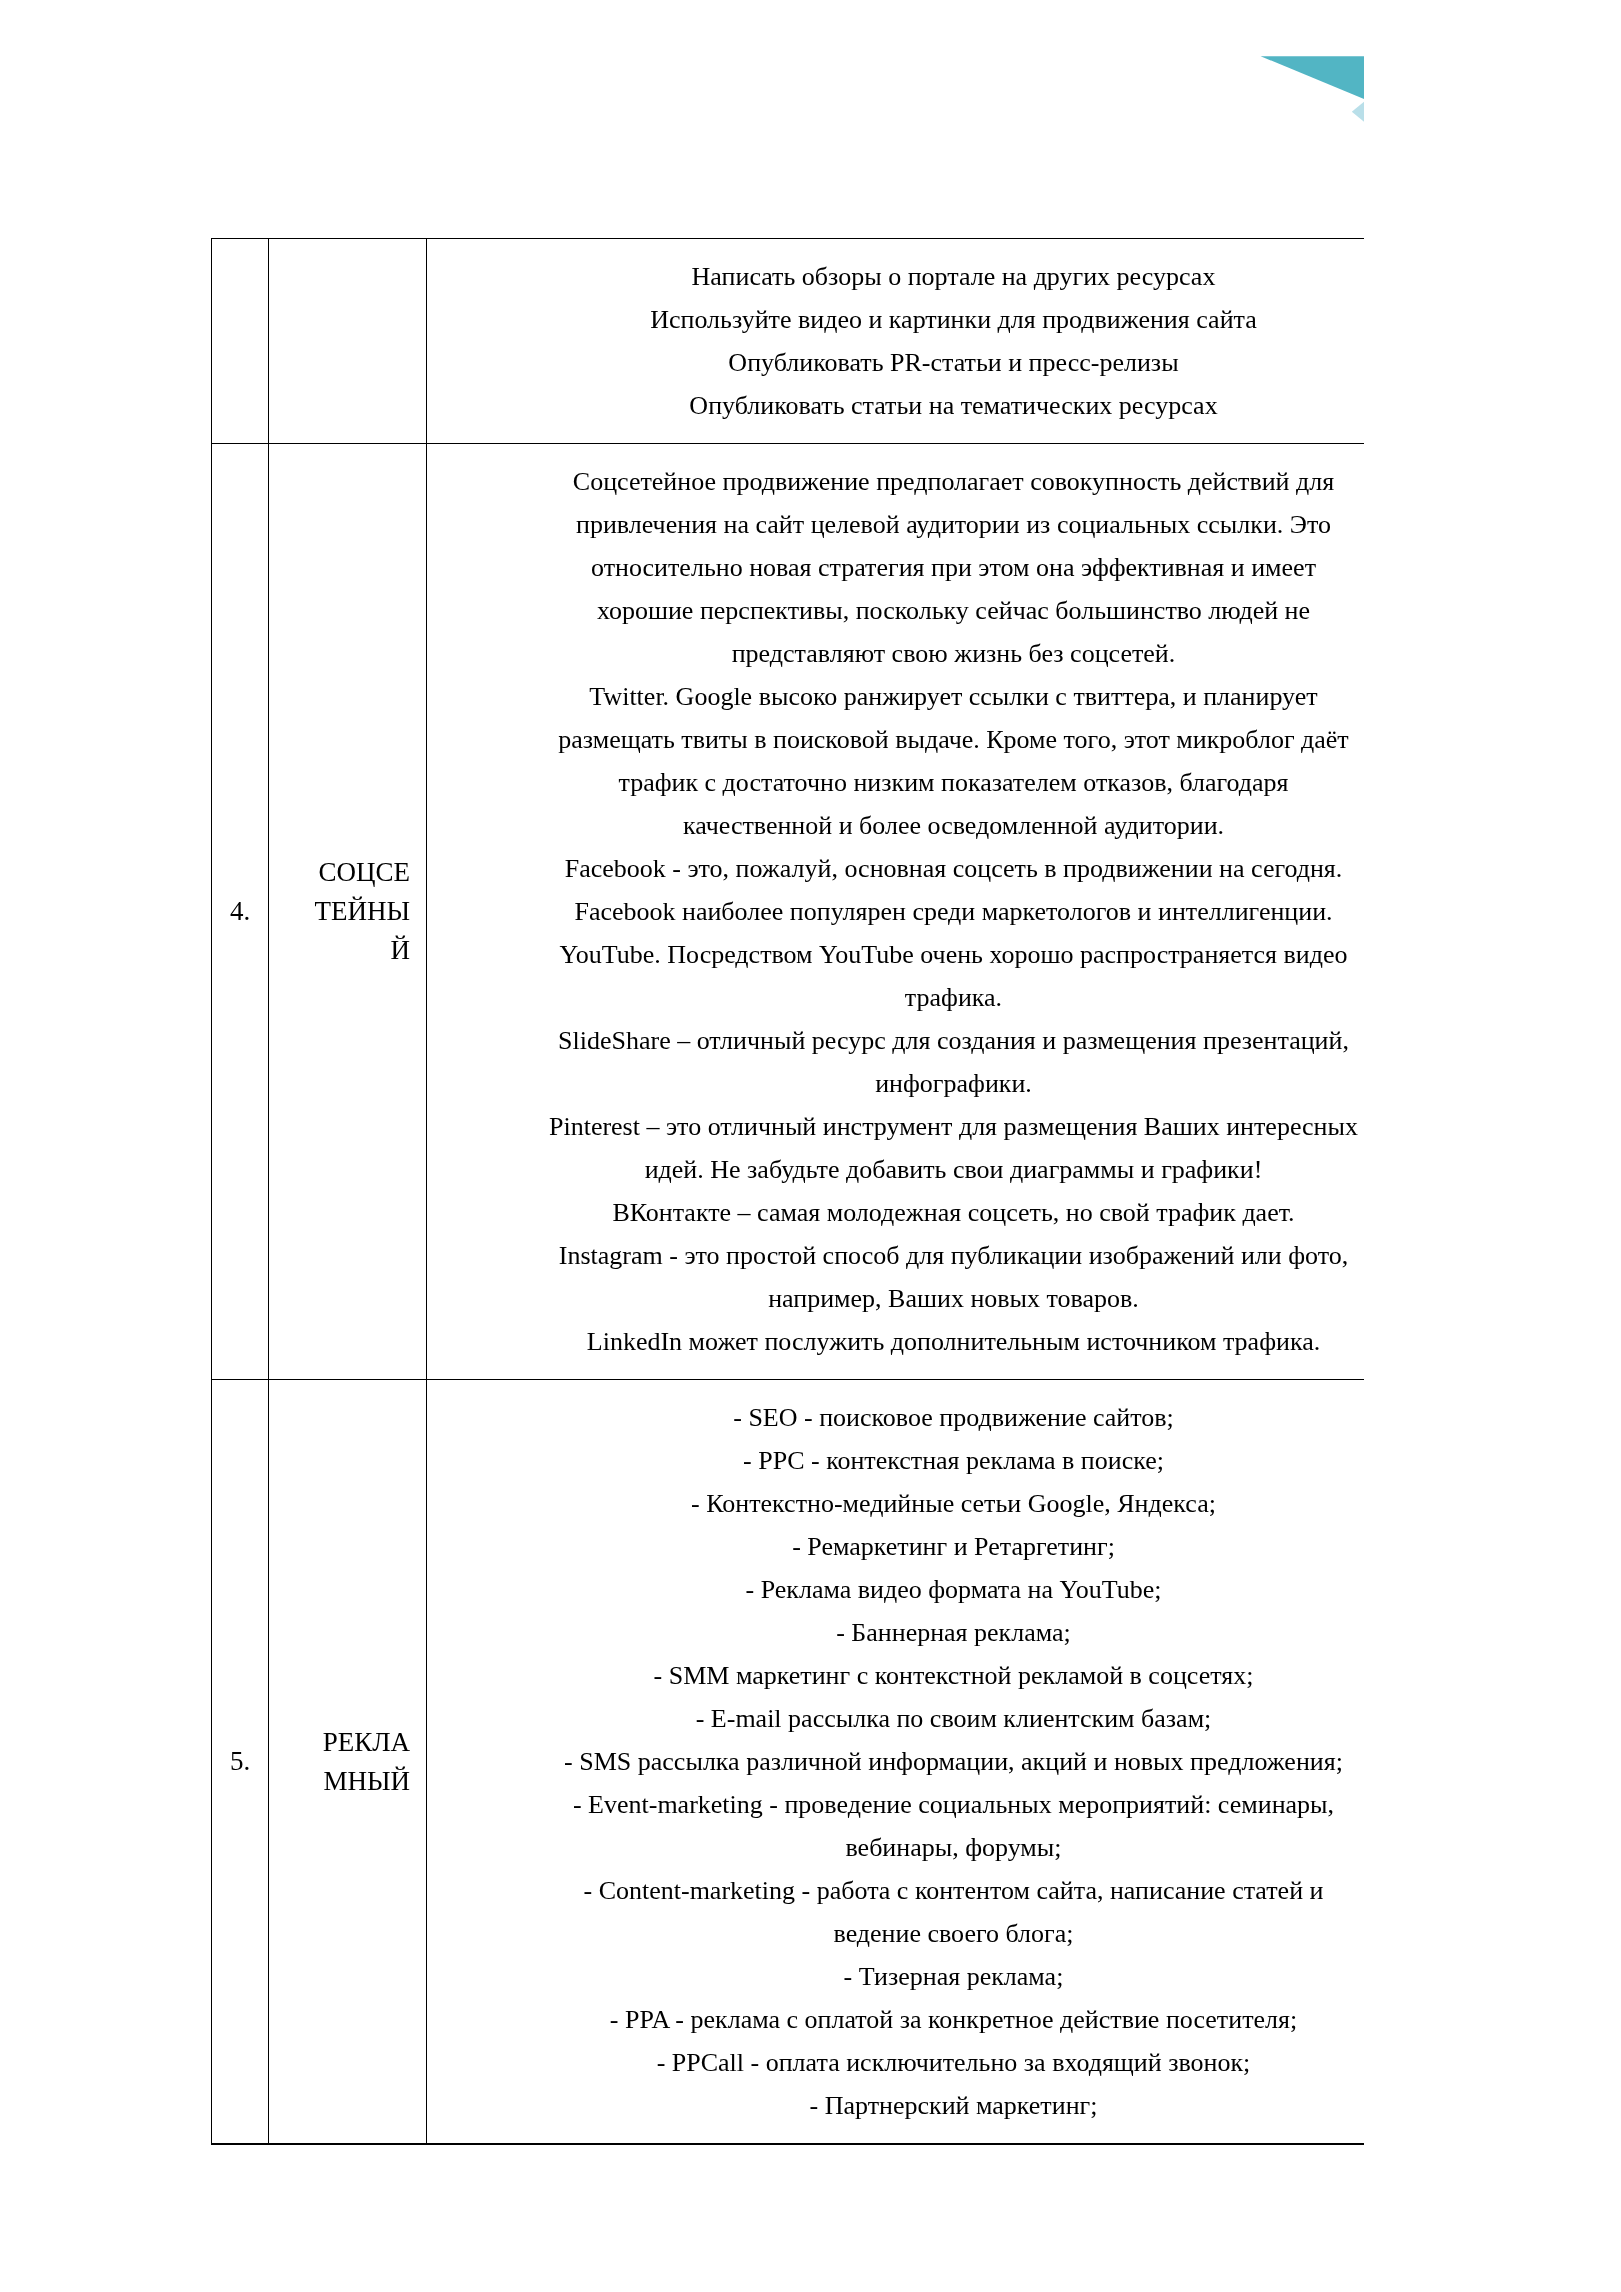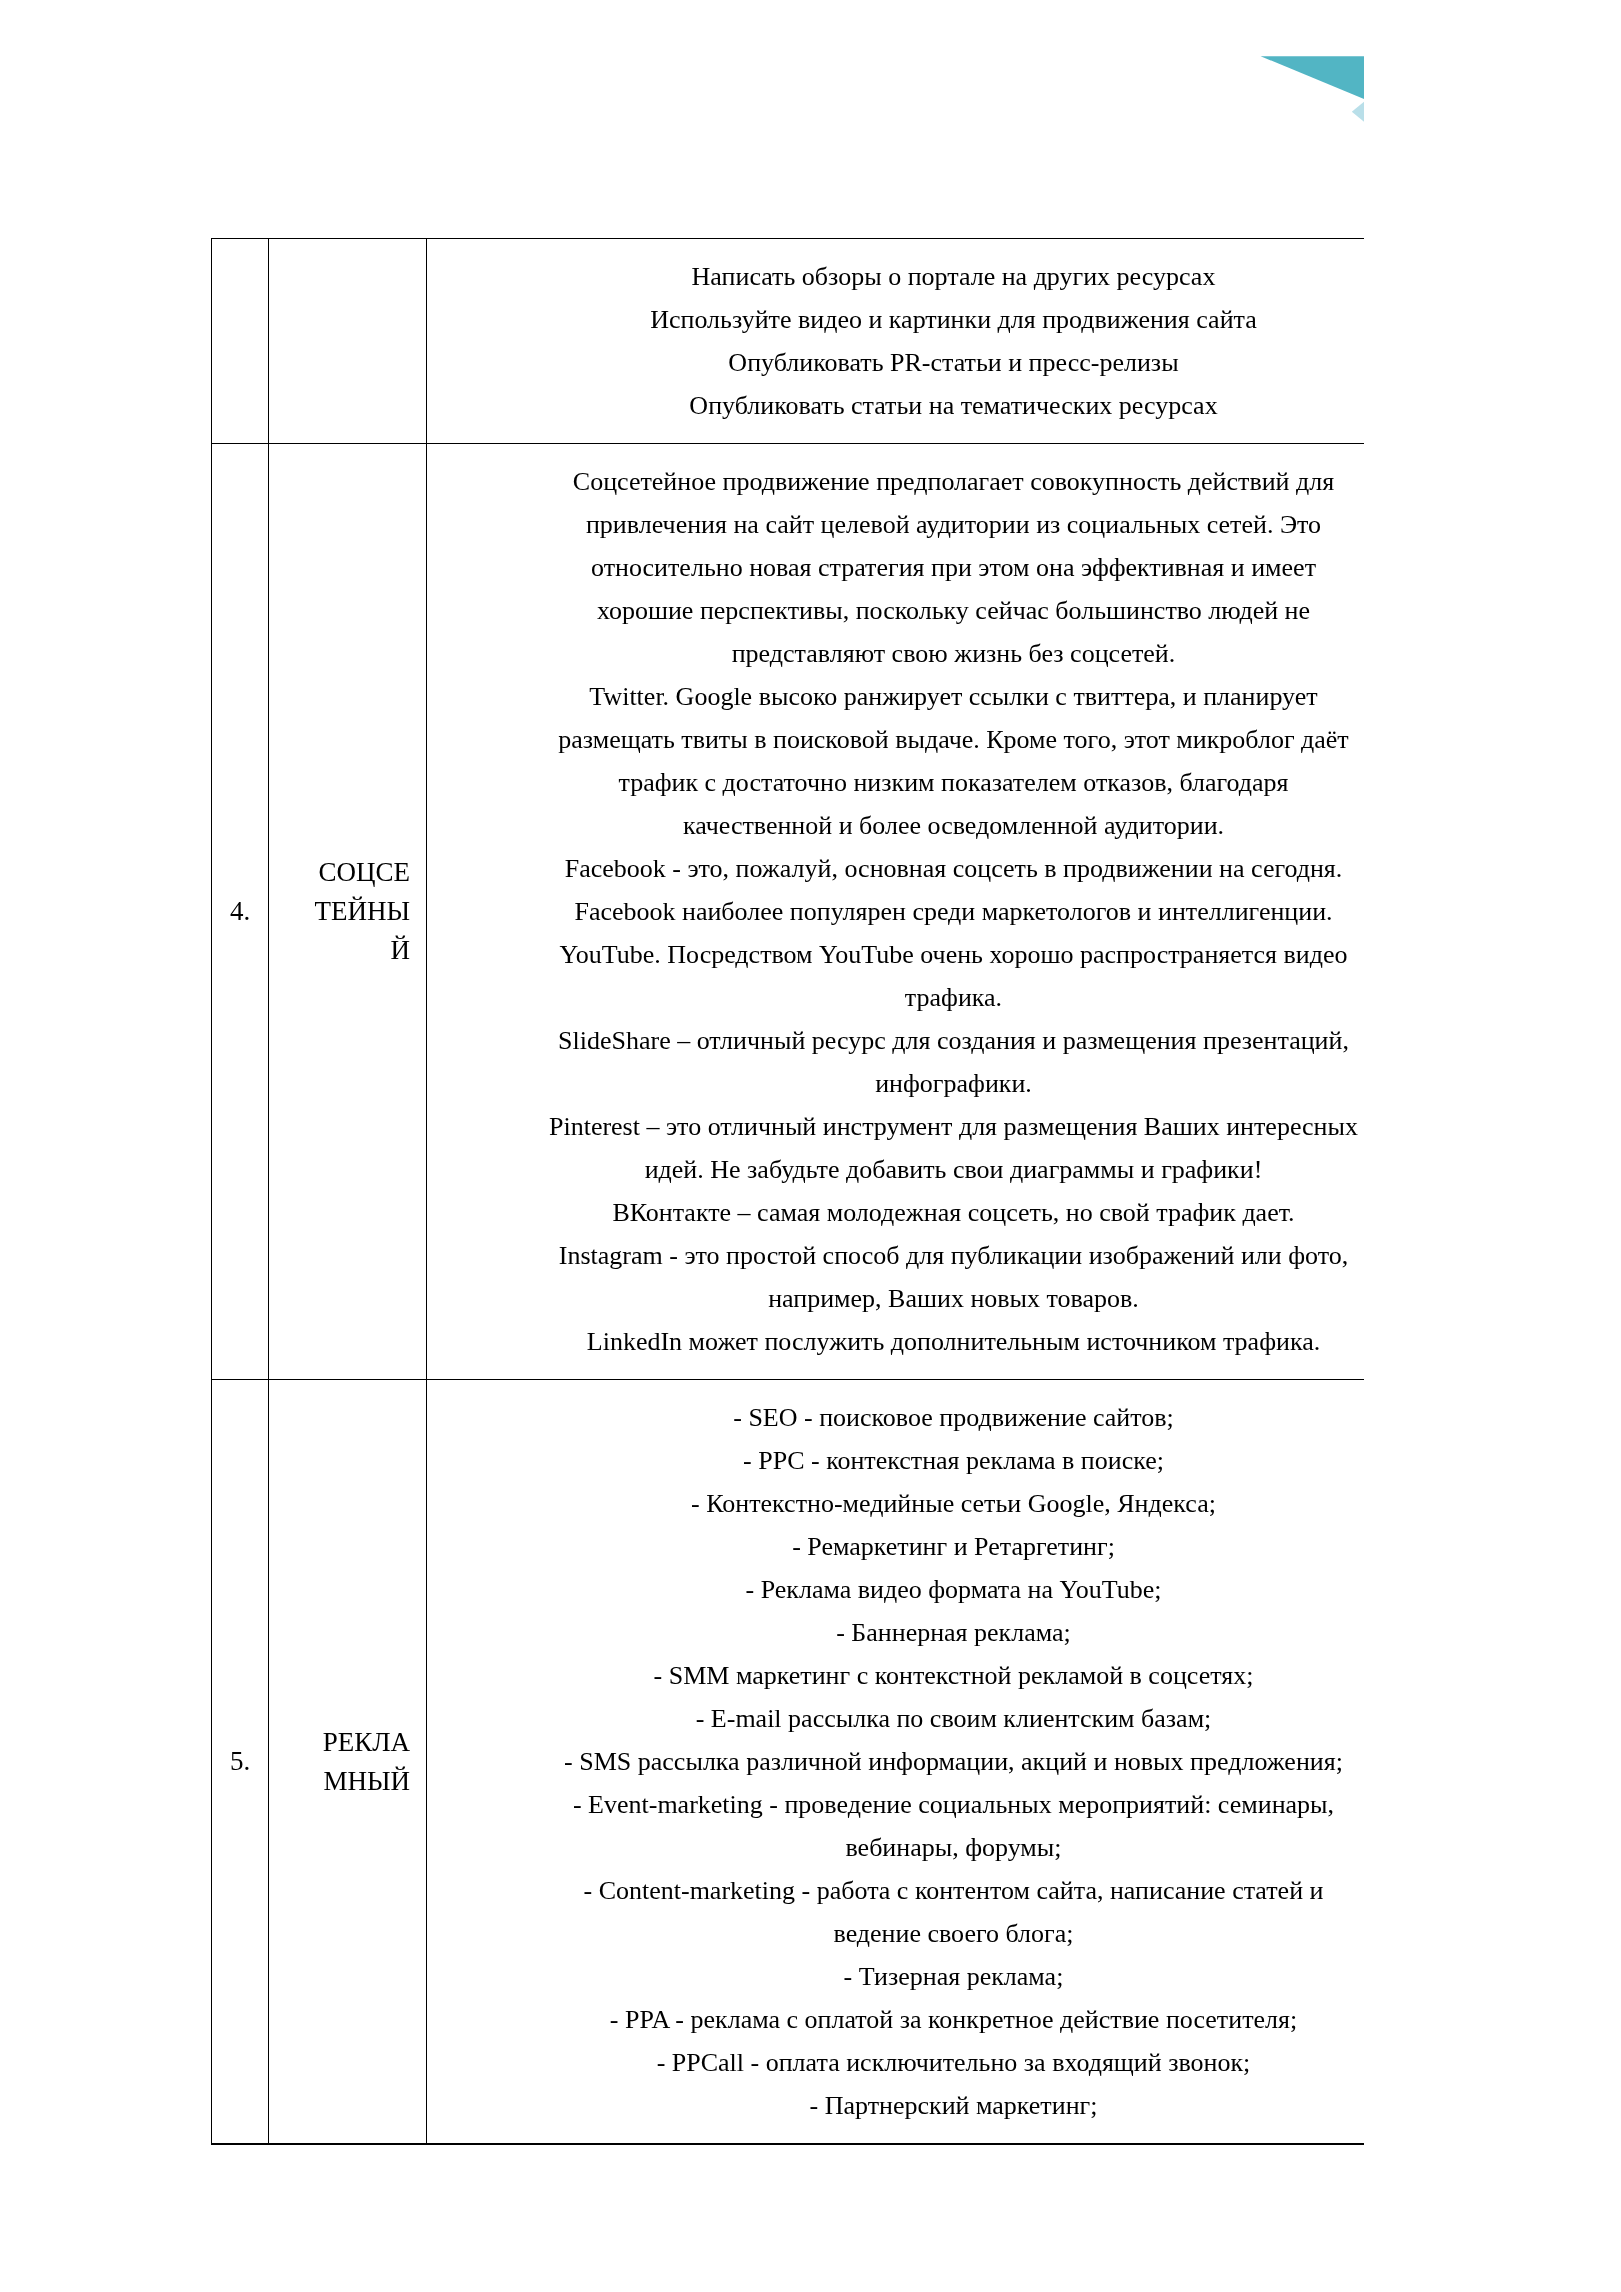--- a/index.html
+++ b/index.html
@@ -106,21 +106,21 @@
         </tr>
         <tr>
           <td class="cell-num">4.</td>
           <td class="cell-cat">
             <div class="cat-line">СОЦСЕ</div>
             <div class="cat-line">ТЕЙНЫ</div>
             <div class="cat-line">Й</div>
           </td>
           <td class="cell-desc">
             <div class="line">Соцсетейное продвижение предполагает совокупность действий для</div>
-            <div class="line">привлечения на сайт целевой аудитории из социальных сетей. Это</div>
+            <div class="line">привлечения на сайт целевой аудитории из социальных ссылки. Это</div>
             <div class="line">относительно новая стратегия при этом она эффективная и имеет</div>
             <div class="line">хорошие перспективы, поскольку сейчас большинство людей не</div>
             <div class="line">представляют свою жизнь без соцсетей.</div>
             <div class="line">Twitter. Google высоко ранжирует ссылки с твиттера, и планирует</div>
             <div class="line">размещать твиты в поисковой выдаче. Кроме того, этот микроблог даёт</div>
             <div class="line">трафик с достаточно низким показателем отказов, благодаря</div>
             <div class="line">качественной и более осведомленной аудитории.</div>
             <div class="line">Facebook - это, пожалуй, основная соцсеть в продвижении на сегодня.</div>
             <div class="line">Facebook наиболее популярен среди маркетологов и интеллигенции.</div>
             <div class="line">YouTube. Посредством YouTube очень хорошо распространяется видео</div>

